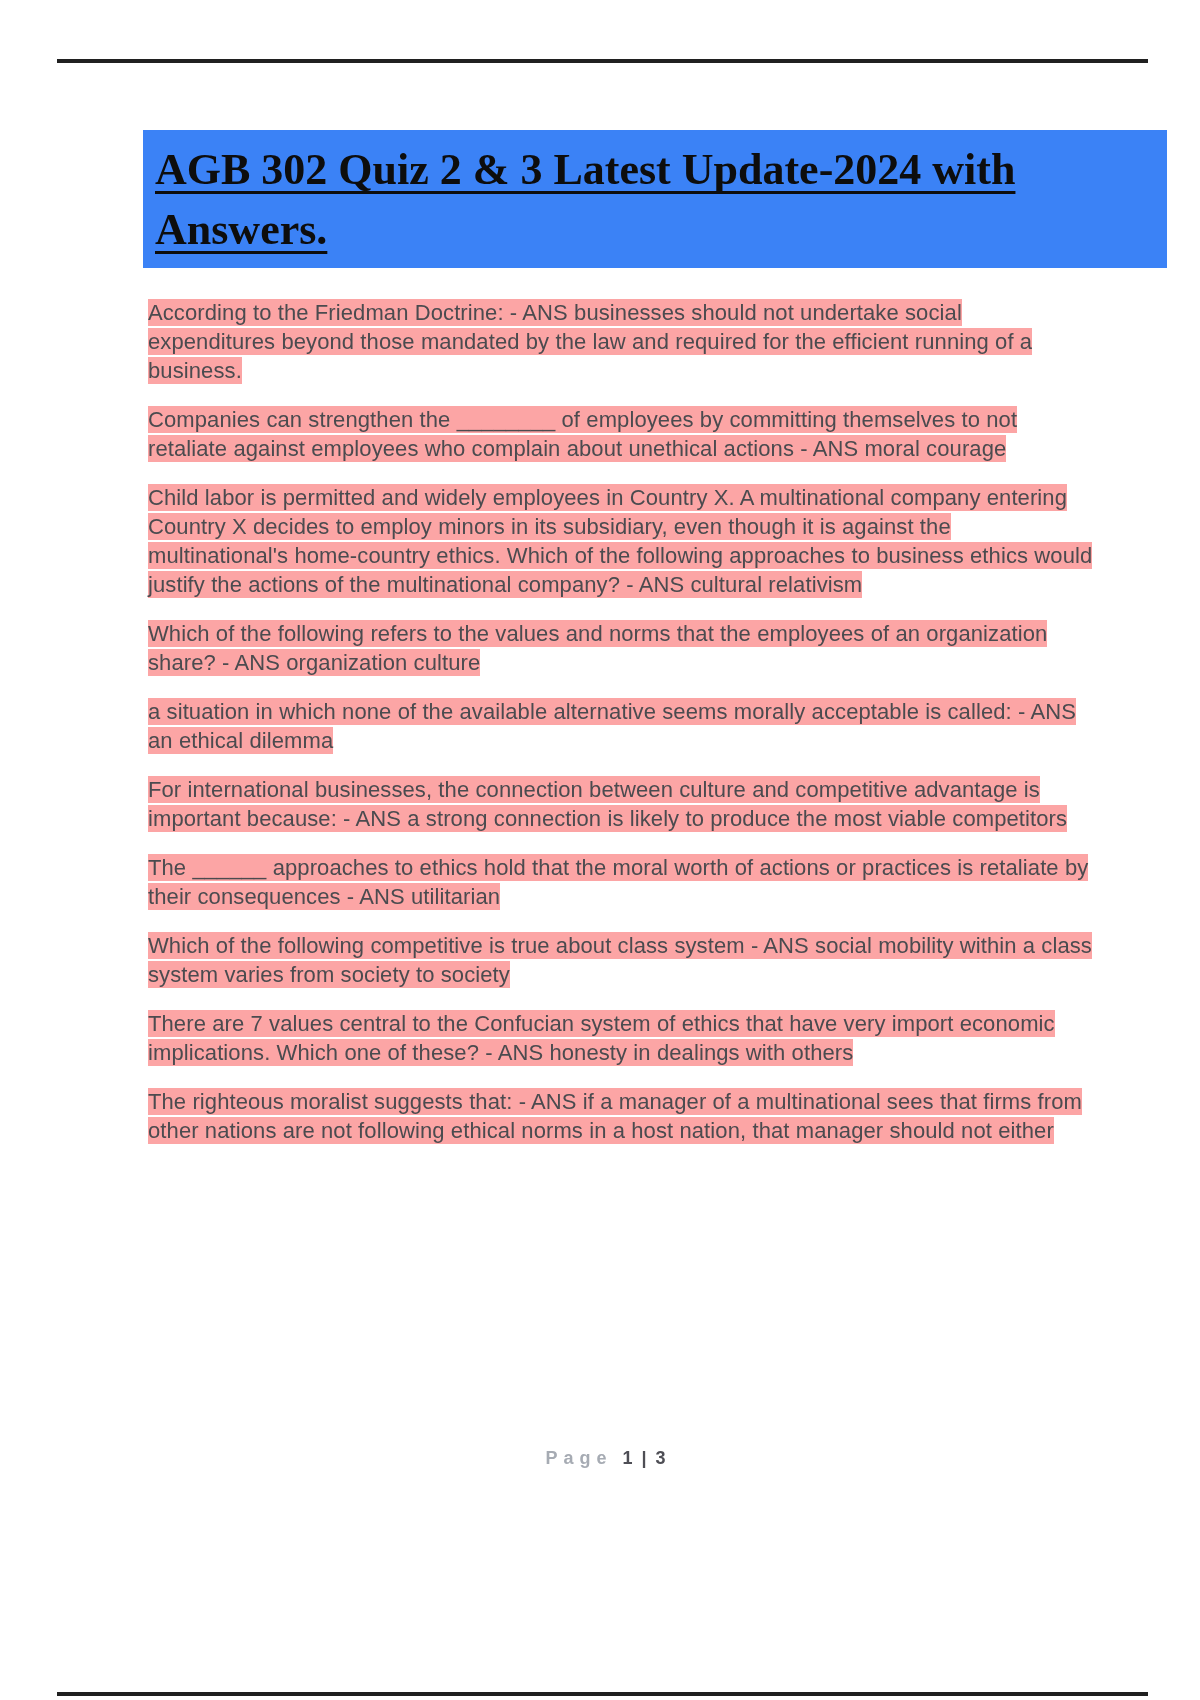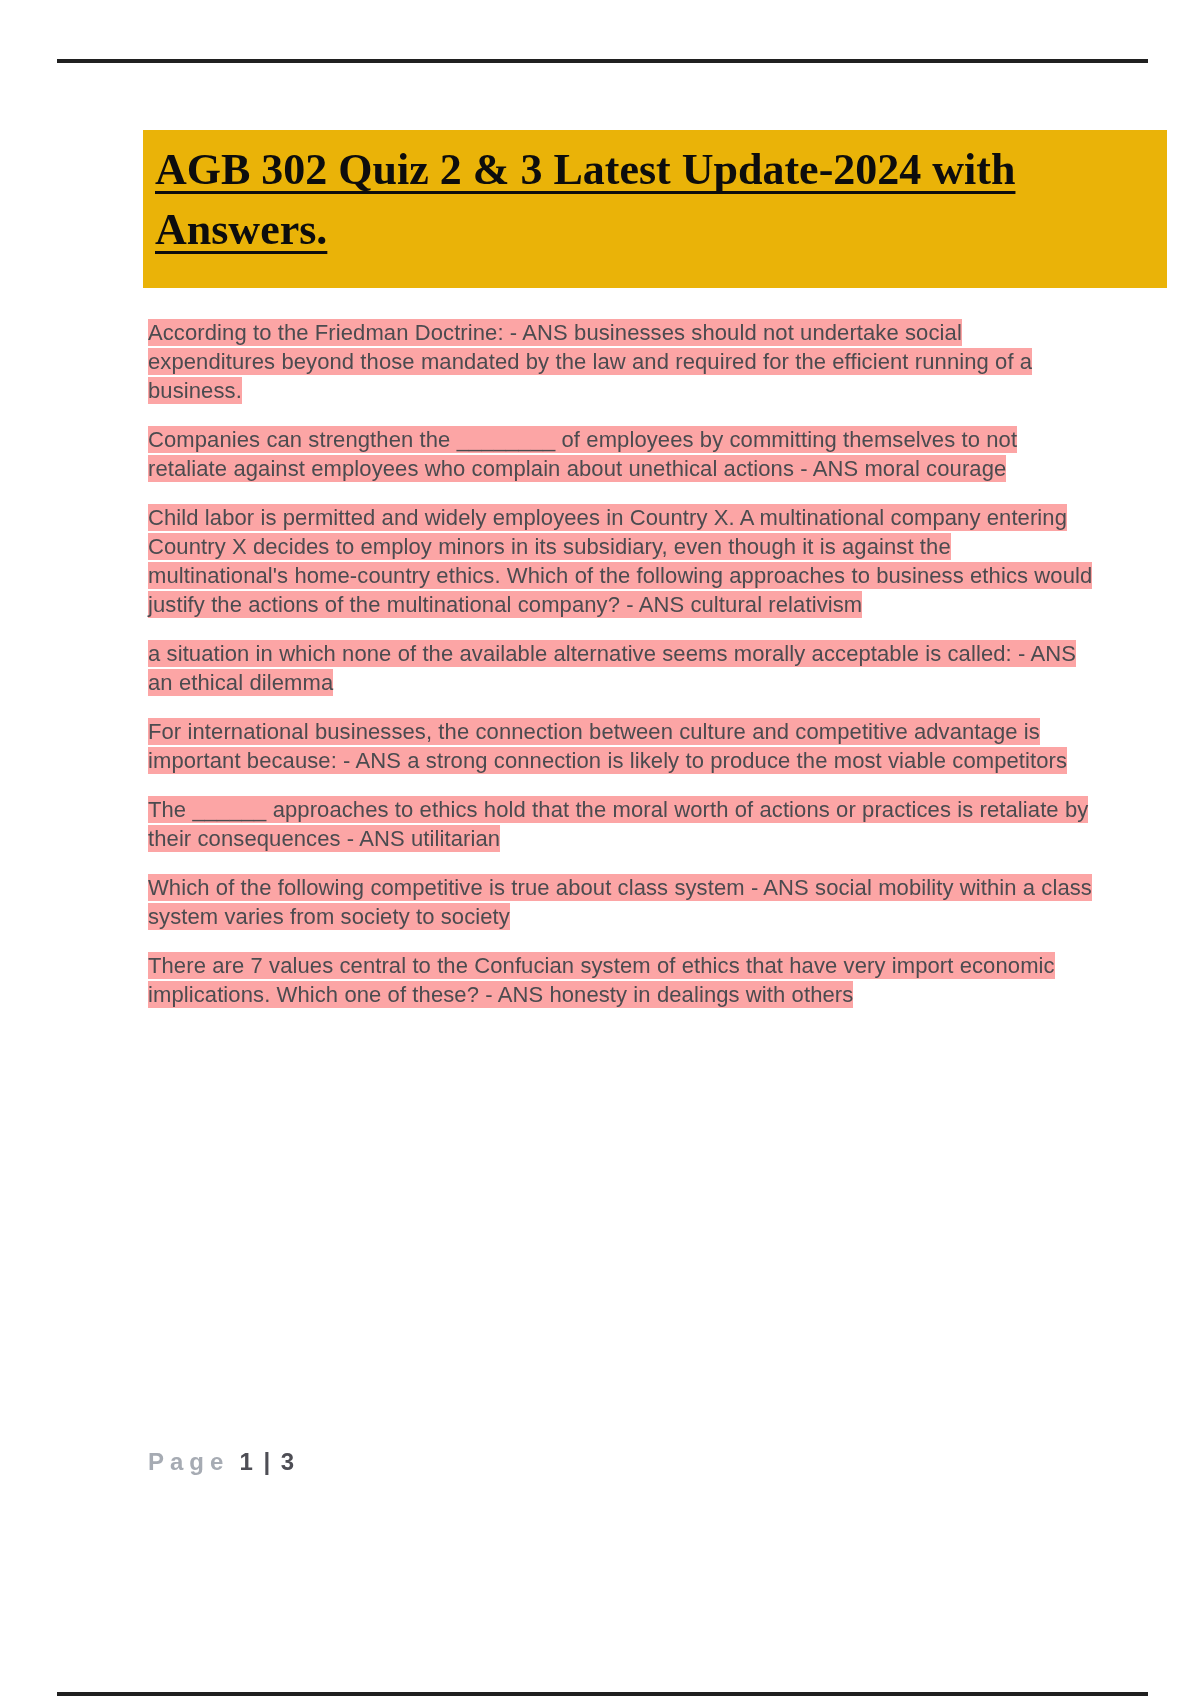--- a/index.html
+++ b/index.html
@@ -24,22 +24,22 @@
   .content {
     position: absolute;
     left: 148px;
     top: 130px;
     width: 947px;
   }
   .title-block {
     position: relative;
     left: -5px;
     width: 1024px;
-    background: #eab308;
-    padding: 10px 14px 28px 12px;
+    background: #3b82f6;
+    padding: 10px 14px 8px 12px;
   }
   .title-block h1 {
     font-family: "Liberation Serif", serif;
     font-weight: bold;
     font-size: 44px;
     line-height: 60px;
     color: #0d0d0d;
     text-decoration: underline;
     text-decoration-thickness: 3px;
     text-underline-offset: 7px;
@@ -55,23 +55,23 @@
   }
   .qa-paragraph .hl {
     background: #fca5a5;
     padding: 1px 0;
   }
   .footer {
     position: absolute;
     top: 1448px;
     left: 148px;
     width: 947px;
-    text-align: left;
+    text-align: center;
     padding-right: 30px;
-    font-size: 24px;
+    font-size: 18px;
   }
   .footer .page-word {
     color: #a6abb3;
     letter-spacing: 6px;
     font-weight: bold;
   }
   .footer .page-num {
     color: #4e4e55;
     font-weight: bold;
     margin-left: 10px;
@@ -88,25 +88,27 @@
   <div class="content">
 
     <div class="title-block">
       <h1>AGB 302 Quiz 2 &amp; 3 Latest Update-2024 with Answers.</h1>
     </div>
 
     <div class="paragraphs">
       <p class="qa-paragraph"><span class="hl">According to the Friedman Doctrine: - ANS businesses should not undertake social expenditures beyond those mandated by the law and required for the efficient running of a business.</span></p>
       <p class="qa-paragraph"><span class="hl">Companies can strengthen the ________ of employees by committing themselves to not retaliate against employees who complain about unethical actions - ANS moral courage</span></p>
       <p class="qa-paragraph"><span class="hl">Child labor is permitted and widely employees in Country X. A multinational company entering Country X decides to employ minors in its subsidiary, even though it is against the multinational's home-country ethics. Which of the following approaches to business ethics would justify the actions of the multinational company? - ANS cultural relativism</span></p>
+      <p class="qa-paragraph"><span class="hl">Which of the following refers to the values and norms that the employees of an organization share? - ANS organization culture</span></p>
       <p class="qa-paragraph"><span class="hl">a situation in which none of the available alternative seems morally acceptable is called: - ANS an ethical dilemma</span></p>
       <p class="qa-paragraph"><span class="hl">For international businesses, the connection between culture and competitive advantage is important because: - ANS a strong connection is likely to produce the most viable competitors</span></p>
       <p class="qa-paragraph"><span class="hl">The ______ approaches to ethics hold that the moral worth of actions or practices is retaliate by their consequences - ANS utilitarian</span></p>
       <p class="qa-paragraph"><span class="hl">Which of the following competitive is true about class system - ANS social mobility within a class system varies from society to society</span></p>
       <p class="qa-paragraph"><span class="hl">There are 7 values central to the Confucian system of ethics that have very import economic implications. Which one of these? - ANS honesty in dealings with others</span></p>
+      <p class="qa-paragraph"><span class="hl">The righteous moralist suggests that: - ANS if a manager of a multinational sees that firms from other nations are not following ethical norms in a host nation, that manager should not either</span></p>
     </div>
 
   </div>
 
   <div class="footer">
     <span class="page-word">Page</span><span class="page-num">1 | 3</span>
   </div>
 
   <div class="rule rule-bottom"></div>
 

